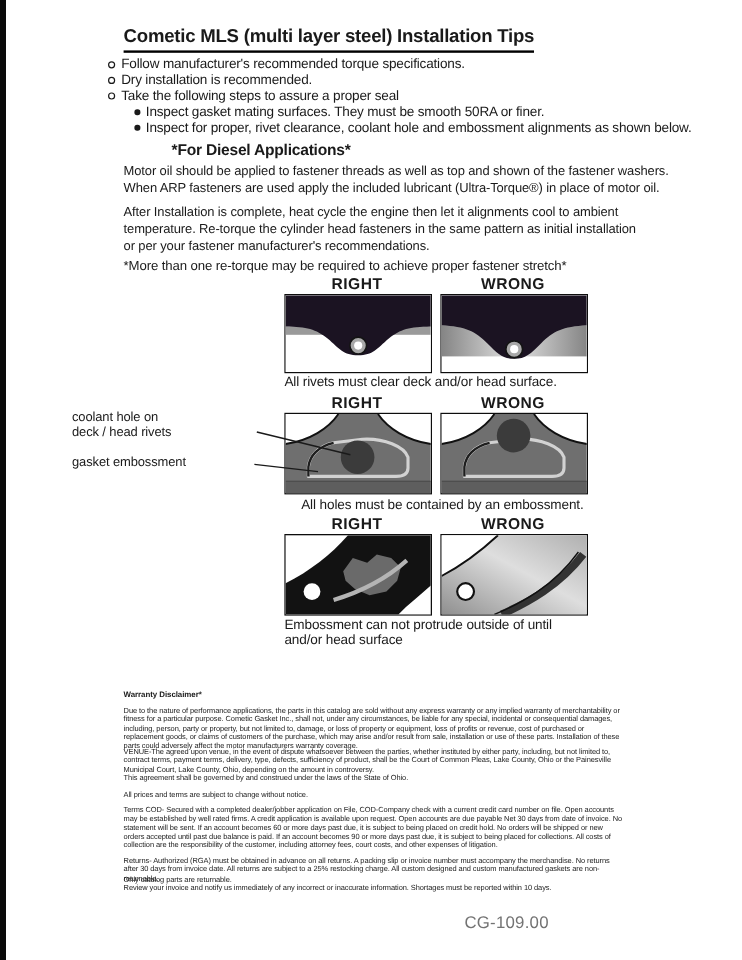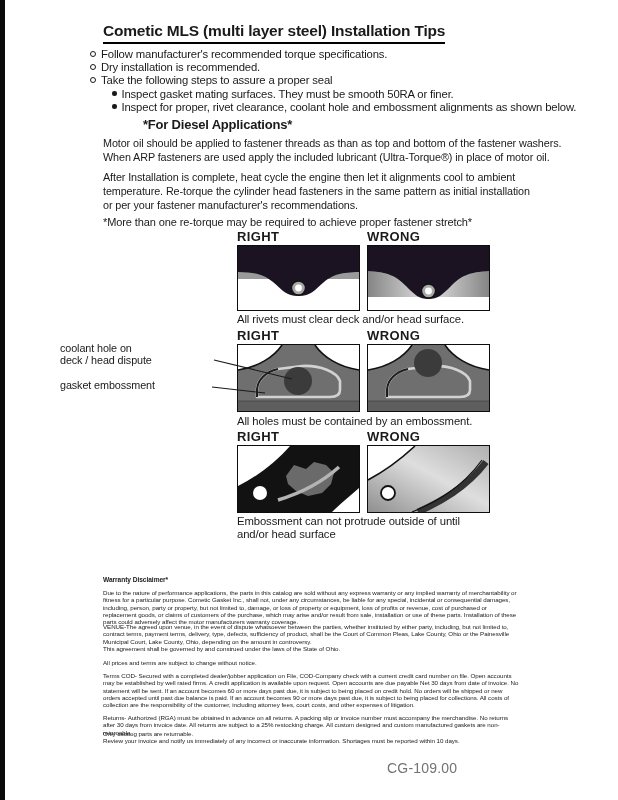--- a/index.html
+++ b/index.html
@@ -9,21 +9,21 @@
   .edge-bar{left:0;top:0;width:5px;height:800px;background:#0a0a0a;}
   .title{left:103px;top:22px;font-size:15.5px;font-weight:bold;letter-spacing:-0.2px;
          border-bottom:2px solid #000;padding-bottom:2px;white-space:nowrap;}
   .bullet-line{display:flex;align-items:flex-start;gap:5px;font-size:11.3px;
                letter-spacing:-0.15px;white-space:nowrap;line-height:13px;}
   .mk-open{flex:none;width:4px;height:4px;border:1px solid #1a1a1a;border-radius:50%;margin-top:3px;}
   .mk-fill{flex:none;width:4.5px;height:4.5px;background:#1a1a1a;border-radius:50%;margin-top:3px;}
   .diesel-h{left:103px;top:117px;font-size:13px;font-weight:bold;letter-spacing:-0.2px;margin-left:40px;}
   .para-line{font-size:10.8px;letter-spacing:-0.1px;line-height:14px;white-space:nowrap;}
   .note{left:103px;top:216px;font-size:11px;letter-spacing:-0.1px;white-space:nowrap;}
-  .dg-label{width:121px;font-size:13px;font-weight:bold;letter-spacing:0.4px;}
+  .dg-label{width:121px;text-align:center;font-size:13px;font-weight:bold;letter-spacing:0.4px;}
   .dg-box{border:1.8px solid #0d0d0d;display:block;background:#fff;}
   .caption{font-size:11.3px;letter-spacing:-0.1px;line-height:12.5px;}
   .side-label{font-size:10.8px;letter-spacing:-0.1px;line-height:11.5px;width:154px;}
   .disc{width:416px;font-size:6.2px;line-height:7.3px;letter-spacing:-0.05px;}
   .disc-h{font-size:6.6px;font-weight:bold;}
   .footer-num{font-size:14px;letter-spacing:0.2px;color:#737373;}
 </style>
 </head>
 <body>
 
@@ -48,21 +48,21 @@
   <div class="abs bullet-line" style="left:112px;top:88px">
     <span class="mk-fill"></span>
     <span>Inspect gasket mating surfaces.  They must be smooth 50RA or finer.</span>
   </div>
   <div class="abs bullet-line" style="left:112px;top:101px">
     <span class="mk-fill"></span>
     <span>Inspect for proper, rivet clearance, coolant hole and embossment alignments as shown below.</span>
   </div>
 
   <div class="abs diesel-h">*For Diesel Applications*</div>
-  <div class="abs para-line" style="left:103px;top:136px">Motor oil should be applied to fastener threads as than as top and bottom of the fastener washers.</div>
+  <div class="abs para-line" style="left:103px;top:136px">Motor oil should be applied to fastener threads as well as top and shown of the fastener washers.</div>
   <div class="abs para-line" style="left:103px;top:150px">When ARP fasteners are used apply the included lubricant (Ultra-Torque®) in place of motor oil.</div>
   <div class="abs para-line" style="left:103px;top:170px">After Installation is complete, heat cycle the engine then let it alignments cool to ambient</div>
   <div class="abs para-line" style="left:103px;top:198px">or per your fastener manufacturer's recommendations.</div>
   <div class="abs para-line" style="left:103px;top:184px">temperature. Re-torque the cylinder head fasteners in the same pattern as initial installation</div>
   <div class="abs note">*More than one re-torque may be required to achieve proper fastener stretch*</div>
 
   <div class="abs dg-label" style="left:237px;top:229px">RIGHT</div>
   <div class="abs dg-label" style="left:367px;top:229px">WRONG</div>
 
   <svg class="abs dg-box" style="left:237px;top:245px" width="121" height="64" viewBox="0 0 121 64">
@@ -88,21 +88,21 @@
     <circle cx="60.5" cy="45" r="3.4" fill="#ffffff"></circle>
   </svg>
 
   <div class="abs caption" style="left:237px;top:313px">All rivets must clear deck and/or head surface.</div>
 
   <div class="abs dg-label" style="left:237px;top:328px">RIGHT</div>
   <div class="abs dg-label" style="left:367px;top:328px">WRONG</div>
 
   <div class="abs side-label" style="left:60px;top:343px">
     <div>coolant hole on</div>
-    <div>deck / head dispute</div>
+    <div>deck / head rivets</div>
   </div>
   <div class="abs side-label" style="left:60px;top:380px">gasket embossment</div>
 
   <svg class="abs dg-box" style="left:237px;top:344px" width="121" height="66" viewBox="0 0 121 66">
     <rect width="121" height="66" fill="#6f6f6f"></rect>
     <rect y="56" width="121" height="10" fill="#5e5e5e"></rect>
     <line x1="0" y1="56" x2="121" y2="56" stroke="#454545" stroke-width="0.8"></line>
     <path d="M19,52 V44 C20,35 27,27 40,24 L64,21 C82,20 99,27 102,36 V45 C102,50 98,52 92,52 Z" fill="none" stroke="#d2d2d2" stroke-width="2.6" stroke-linejoin="round"></path>
     <path d="M19,52 V44 C20,35 27,27 40,24" fill="none" stroke="#1e1e1e" stroke-width="2"></path>
     <path d="M44,0 C36,12 20,22 0,25 L0,0 Z" fill="#ffffff"></path>
@@ -123,21 +123,21 @@
     <path d="M77,0 C85,12 101,22 121,25 L121,0 Z" fill="#ffffff"></path>
     <path d="M77,0 C85,12 101,22 121,25" fill="none" stroke="#111111" stroke-width="1.6"></path>
     <circle cx="60" cy="18" r="14" fill="#3b3b3b"></circle>
   </svg>
 
   <svg class="abs" style="left:205px;top:344px;z-index:3" width="115" height="66" viewBox="0 0 115 66">
     <line x1="9" y1="16" x2="87" y2="35" stroke="#1a1a1a" stroke-width="1.2"></line>
     <line x1="7" y1="43" x2="60" y2="49" stroke="#1a1a1a" stroke-width="1.2"></line>
   </svg>
 
-  <div class="abs caption" style="left:237px;top:415px">All holes must be contained by an embossment.</div>
+  <div class="abs caption" style="left:251px;top:415px">All holes must be contained by an embossment.</div>
 
   <div class="abs dg-label" style="left:237px;top:429px">RIGHT</div>
   <div class="abs dg-label" style="left:367px;top:429px">WRONG</div>
 
   <svg class="abs dg-box" style="left:237px;top:445px" width="121" height="66" viewBox="0 0 121 66">
     <rect width="121" height="66" fill="#121212"></rect>
     <path d="M0,0 H52 C38,16 20,30 0,40 Z" fill="#ffffff"></path>
     <path d="M121,66 H94 C102,58 112,50 121,42 Z" fill="#ffffff"></path>
     <path d="M48,30 L56,19 L68,23 L76,16 L88,19 L96,27 L93,38 L84,47 L70,50 L58,45 L50,38 Z" fill="#6a6a6a"></path>
     <path d="M40,54 C60,48 82,38 101,21" fill="none" stroke="#b4b4b4" stroke-width="3.5"></path>

